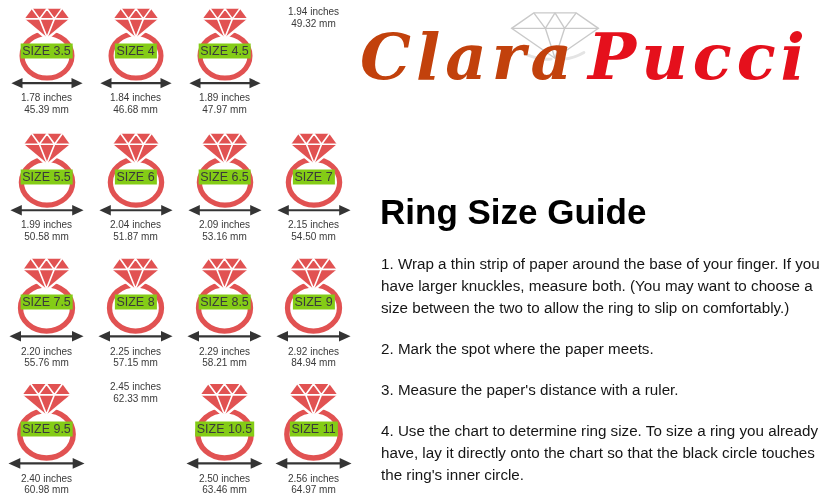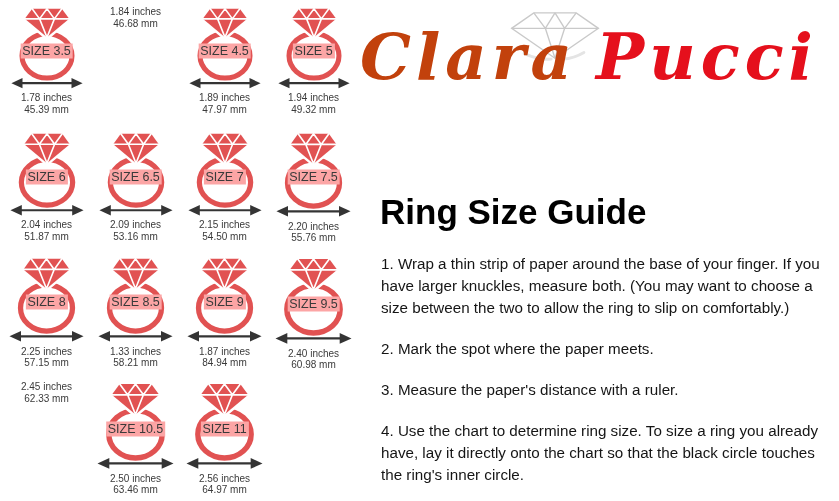--- a/index.html
+++ b/index.html
@@ -25,42 +25,42 @@
   .r3 .graphic{width:79px}
   .ring-svg{display:block;width:100%;height:auto;}
   .band{fill:none;stroke:var(--ring-red,#e15252);stroke-width:5.5;}
   .dia-halo{fill:#ffffff;stroke:#ffffff;stroke-width:5;stroke-linejoin:round;}
   .dia{fill:var(--ring-red,#e15252);}
   .facets{stroke:#ffffff;stroke-width:1.7;fill:none;stroke-linecap:round;}
   .arrow-line{stroke:var(--arrow-black,#343434);stroke-width:2.3;}
   .arrow-head{fill:var(--arrow-black,#343434);}
   .size-label{
     position:absolute;left:50%;top:53%;transform:translate(-50%,-50%);
-    background:#fca5a5;padding:0 2px;white-space:nowrap;
+    background:#84cc16;padding:0 2px;white-space:nowrap;
     font-size:12.5px;color:var(--text-dark,#3f3f3f);line-height:1.2;
   }
   .dims{
     text-align:center;font-size:10px;line-height:1.16;
     color:var(--text-dark,#3a3a3a);margin-top:1px;
   }
 
   
   .logo{position:absolute;left:356px;top:8px;width:470px;height:110px;}
   .logo-diamond{position:absolute;left:148px;top:2px;width:102px;height:54px;}
   .logo-diamond path,.logo-diamond polygon,.logo-diamond line{
     fill:none;stroke:var(--diamond-gray,#c9c9c9);stroke-width:1.4;
   }
   .logo-diamond .shine{stroke:#e4e4e4;stroke-width:3;stroke-linecap:round;}
   .logo-word{
     position:absolute;top:14px;
     font-family:"DejaVu Serif",serif;font-style:italic;font-weight:bold;
     font-size:64px;letter-spacing:5px;line-height:1.1;z-index:2;
   }
   .logo-word.first{left:4px;color:#c2410c;}
-  .logo-word.second{left:240px;color:var(--logo-red,#e5101c);text-align:right;}
+  .logo-word.second{left:232px;color:var(--logo-red,#e5101c);text-align:right;}
 
   
   .title{
     position:absolute;left:380px;top:192px;margin:0;
     font-size:35px;font-weight:bold;color:#000000;letter-spacing:0px;
   }
   .steps{
     position:absolute;left:381px;top:253px;width:452px;
     font-size:15.2px;line-height:22px;color:#151515;
   }
@@ -90,20 +90,36 @@
         </svg>
         <div class="size-label">SIZE 3.5</div>
       </div>
       <div class="dims">
         <div class="inches">1.78 inches</div>
         <div class="mm">45.39 mm</div>
       </div>
     </div>
 
     <div class="cell r0">
+      <div class="graphic">
+        <svg class="ring-svg" viewBox="0 0 80 93" aria-hidden="true">
+          <ellipse class="band" cx="40" cy="55" rx="27" ry="24"></ellipse>
+          <g>
+            <polygon class="dia-halo" points="24,4 56,4 64,15 40,35 16,15"></polygon>
+            <polygon class="dia" points="24,4 56,4 64,15 40,35 16,15"></polygon>
+            <path class="facets" d="M16,15 L64,15 M24,4 L32,15 M40,4 L32,15 M40,4 L48,15 M56,4 L48,15 M32,15 L40,35 M48,15 L40,35"></path>
+          </g>
+          <g>
+            <line class="arrow-line" x1="6" y1="84.5" x2="74" y2="84.5"></line>
+            <polygon class="arrow-head" points="1.5,84.5 13.5,79 13.5,90"></polygon>
+            <polygon class="arrow-head" points="78.5,84.5 66.5,79 66.5,90"></polygon>
+          </g>
+        </svg>
+        <div class="size-label">SIZE 4</div>
+      </div>
       <div class="dims">
         <div class="inches">1.84 inches</div>
         <div class="mm">46.68 mm</div>
       </div>
     </div>
 
     <div class="cell r0">
       <div class="graphic">
         <svg class="ring-svg" viewBox="0 0 80 93" aria-hidden="true">
           <ellipse class="band" cx="40" cy="55" rx="27" ry="24"></ellipse>
@@ -120,42 +136,48 @@
         </svg>
         <div class="size-label">SIZE 4.5</div>
       </div>
       <div class="dims">
         <div class="inches">1.89 inches</div>
         <div class="mm">47.97 mm</div>
       </div>
     </div>
 
     <div class="cell r0">
-      <div class="graphic">
-        <svg class="ring-svg" viewBox="0 0 80 93" aria-hidden="true">
-          <ellipse class="band" cx="40" cy="55" rx="27" ry="24"></ellipse>
-          <g>
-            <polygon class="dia-halo" points="24,4 56,4 64,15 40,35 16,15"></polygon>
-            <polygon class="dia" points="24,4 56,4 64,15 40,35 16,15"></polygon>
-            <path class="facets" d="M16,15 L64,15 M24,4 L32,15 M40,4 L32,15 M40,4 L48,15 M56,4 L48,15 M32,15 L40,35 M48,15 L40,35"></path>
-          </g>
-          <g>
-            <line class="arrow-line" x1="6" y1="84.5" x2="74" y2="84.5"></line>
-            <polygon class="arrow-head" points="1.5,84.5 13.5,79 13.5,90"></polygon>
-            <polygon class="arrow-head" points="78.5,84.5 66.5,79 66.5,90"></polygon>
-          </g>
-        </svg>
-        <div class="size-label">SIZE 5</div>
-      </div>
       <div class="dims">
         <div class="inches">1.94 inches</div>
         <div class="mm">49.32 mm</div>
       </div>
     </div>
 
+    <div class="cell r1">
+      <div class="graphic">
+        <svg class="ring-svg" viewBox="0 0 80 93" aria-hidden="true">
+          <ellipse class="band" cx="40" cy="55" rx="27" ry="24"></ellipse>
+          <g>
+            <polygon class="dia-halo" points="24,4 56,4 64,15 40,35 16,15"></polygon>
+            <polygon class="dia" points="24,4 56,4 64,15 40,35 16,15"></polygon>
+            <path class="facets" d="M16,15 L64,15 M24,4 L32,15 M40,4 L32,15 M40,4 L48,15 M56,4 L48,15 M32,15 L40,35 M48,15 L40,35"></path>
+          </g>
+          <g>
+            <line class="arrow-line" x1="6" y1="84.5" x2="74" y2="84.5"></line>
+            <polygon class="arrow-head" points="1.5,84.5 13.5,79 13.5,90"></polygon>
+            <polygon class="arrow-head" points="78.5,84.5 66.5,79 66.5,90"></polygon>
+          </g>
+        </svg>
+        <div class="size-label">SIZE 5.5</div>
+      </div>
+      <div class="dims">
+        <div class="inches">1.99 inches</div>
+        <div class="mm">50.58 mm</div>
+      </div>
+    </div>
 
     <div class="cell r1">
       <div class="graphic">
         <svg class="ring-svg" viewBox="0 0 80 93" aria-hidden="true">
           <ellipse class="band" cx="40" cy="55" rx="27" ry="24"></ellipse>
           <g>
             <polygon class="dia-halo" points="24,4 56,4 64,15 40,35 16,15"></polygon>
             <polygon class="dia" points="24,4 56,4 64,15 40,35 16,15"></polygon>
             <path class="facets" d="M16,15 L64,15 M24,4 L32,15 M40,4 L32,15 M40,4 L48,15 M56,4 L48,15 M32,15 L40,35 M48,15 L40,35"></path>
           </g>
@@ -276,21 +298,21 @@
           </g>
           <g>
             <line class="arrow-line" x1="6" y1="84.5" x2="74" y2="84.5"></line>
             <polygon class="arrow-head" points="1.5,84.5 13.5,79 13.5,90"></polygon>
             <polygon class="arrow-head" points="78.5,84.5 66.5,79 66.5,90"></polygon>
           </g>
         </svg>
         <div class="size-label">SIZE 8.5</div>
       </div>
       <div class="dims">
-        <div class="inches">1.33 inches</div>
+        <div class="inches">2.29 inches</div>
         <div class="mm">58.21 mm</div>
       </div>
     </div>
 
     <div class="cell r2">
       <div class="graphic">
         <svg class="ring-svg" viewBox="0 0 80 93" aria-hidden="true">
           <ellipse class="band" cx="40" cy="55" rx="27" ry="24"></ellipse>
           <g>
             <polygon class="dia-halo" points="24,4 56,4 64,15 40,35 16,15"></polygon>
@@ -299,21 +321,21 @@
           </g>
           <g>
             <line class="arrow-line" x1="6" y1="84.5" x2="74" y2="84.5"></line>
             <polygon class="arrow-head" points="1.5,84.5 13.5,79 13.5,90"></polygon>
             <polygon class="arrow-head" points="78.5,84.5 66.5,79 66.5,90"></polygon>
           </g>
         </svg>
         <div class="size-label">SIZE 9</div>
       </div>
       <div class="dims">
-        <div class="inches">1.87 inches</div>
+        <div class="inches">2.92 inches</div>
         <div class="mm">84.94 mm</div>
       </div>
     </div>
 
     <div class="cell r3">
       <div class="graphic">
         <svg class="ring-svg" viewBox="0 0 80 93" aria-hidden="true">
           <ellipse class="band" cx="40" cy="55" rx="27" ry="24"></ellipse>
           <g>
             <polygon class="dia-halo" points="24,4 56,4 64,15 40,35 16,15"></polygon>

